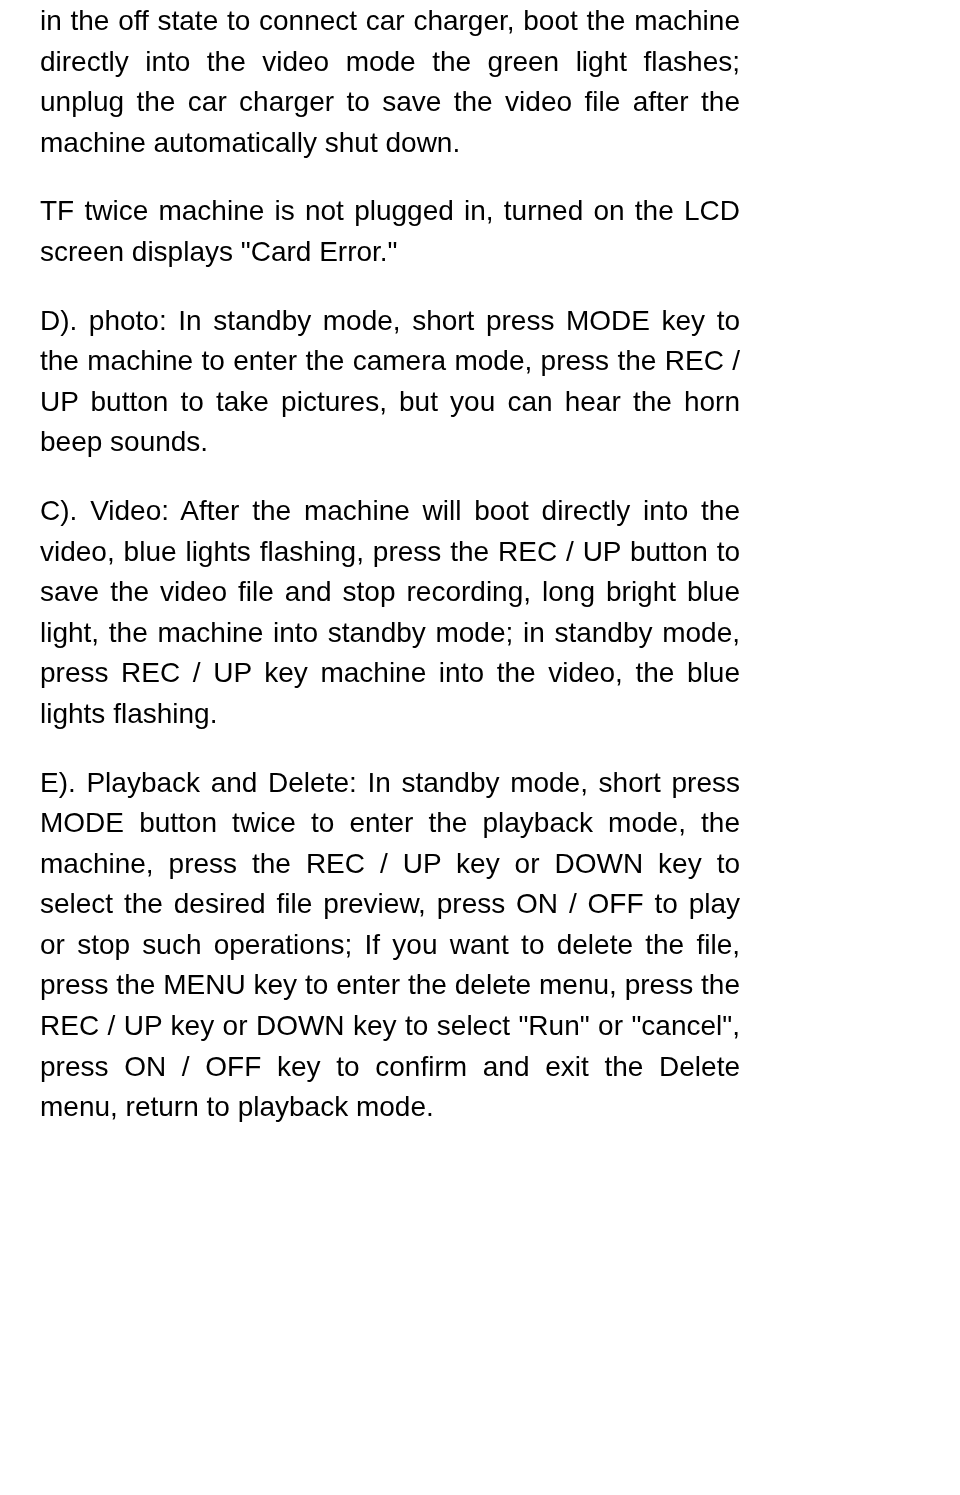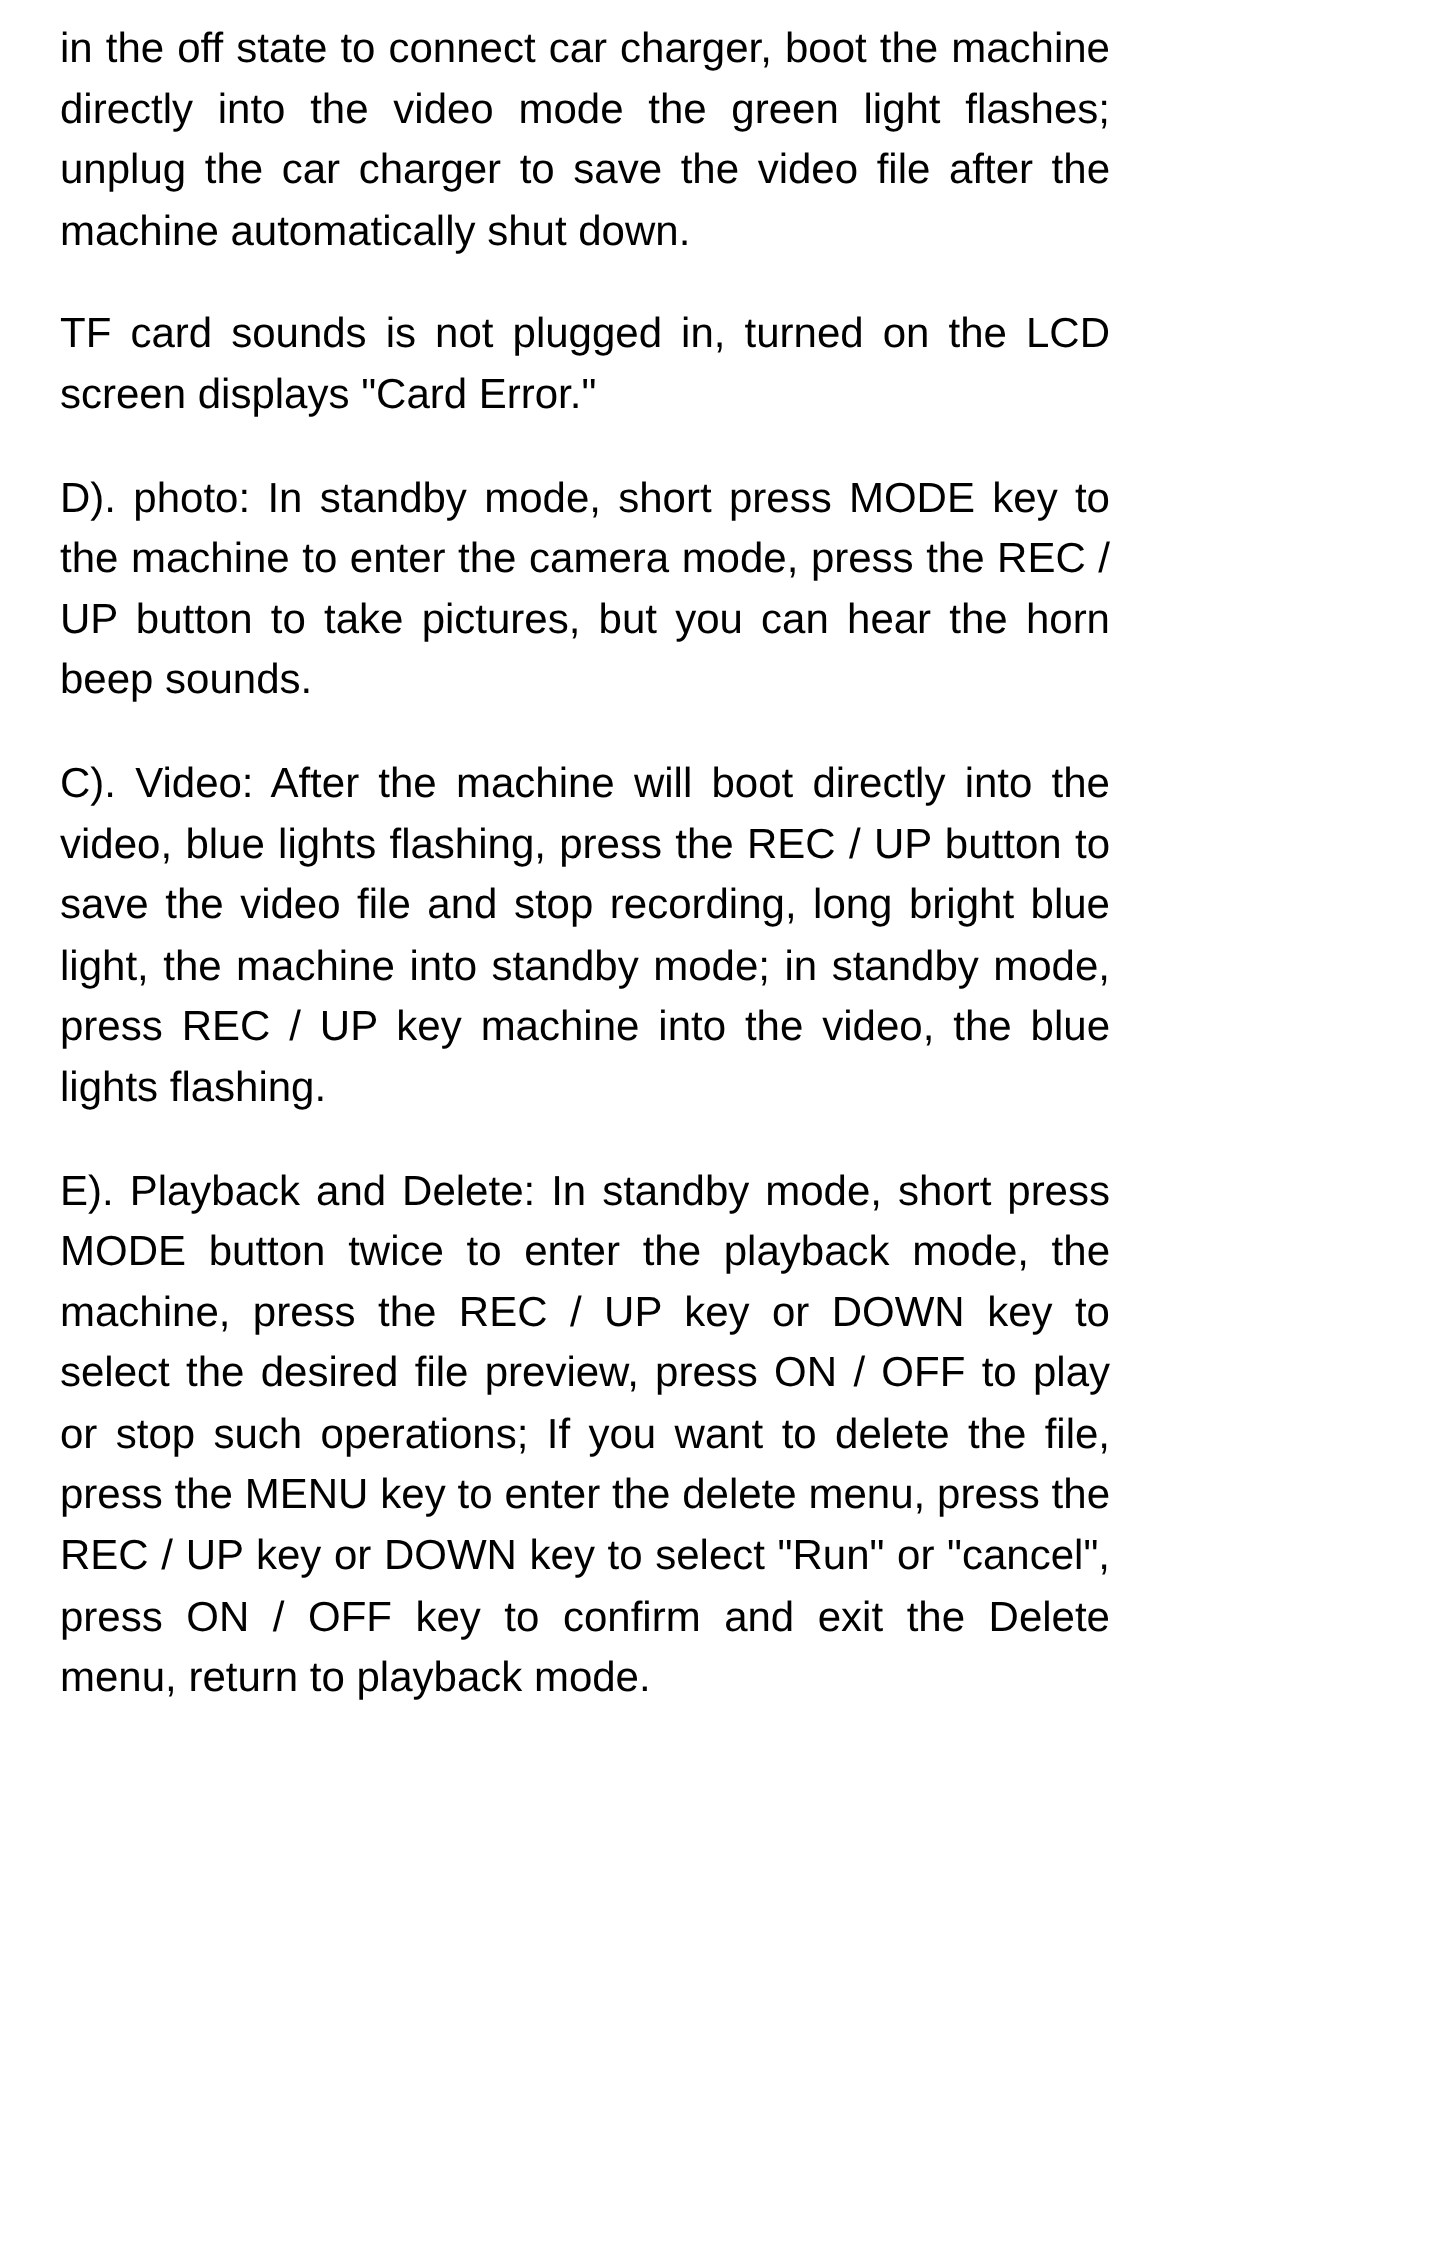--- a/index.html
+++ b/index.html
@@ -10,21 +10,21 @@
     body {
       background: #ffffff;
       font-family: 'Arial', sans-serif;
       width: 960px;
       min-height: 1495px;
       padding: 0;
       overflow-x: hidden;
     }
     .page-content {
       width: 780px;
-      padding: 12px 40px;
+      padding: 1px 40px;
       background: #ffffff;
     }
     .text-block {
       font-size: 28px;
       line-height: 1.45;
       color: #000000;
       text-align: justify;
       margin-bottom: 0;
     }
     .paragraph {
@@ -33,18 +33,18 @@
     .paragraph:first-child {
       margin-top: 0;
     }
   </style>
 </head>
 <body>
 
 <div class="page-content">
   <div id="paragraphs-container">
   <div class="paragraph text-block">in the off state to connect car charger, boot the machine directly into the video mode the green light flashes; unplug the car charger to save the video file after the machine automatically shut down.</div>
-      <div class="paragraph text-block">TF card sounds is not plugged in, turned on the LCD screen displays "Card Error."</div>
+      <div class="paragraph text-block">TF twice machine is not plugged in, turned on the LCD screen displays "Card Error."</div>
       <div class="paragraph text-block">D). photo: In standby mode, short press MODE key to the machine to enter the camera mode, press the REC / UP button to take pictures, but you can hear the horn beep sounds.</div>
       <div class="paragraph text-block">C). Video: After the machine will boot directly into the video, blue lights flashing, press the REC / UP button to save the video file and stop recording, long bright blue light, the machine into standby mode; in standby mode, press REC / UP key machine into the video, the blue lights flashing.</div>
       <div class="paragraph text-block">E). Playback and Delete: In standby mode, short press MODE button twice to enter the playback mode, the machine, press the REC / UP key or DOWN key to select the desired file preview, press ON / OFF to play or stop such operations; If you want to delete the file, press the MENU key to enter the delete menu, press the REC / UP key or DOWN key to select "Run" or "cancel", press ON / OFF key to confirm and exit the Delete menu, return to playback mode.</div>
     </div>
 </div>
 
 </body></html>

